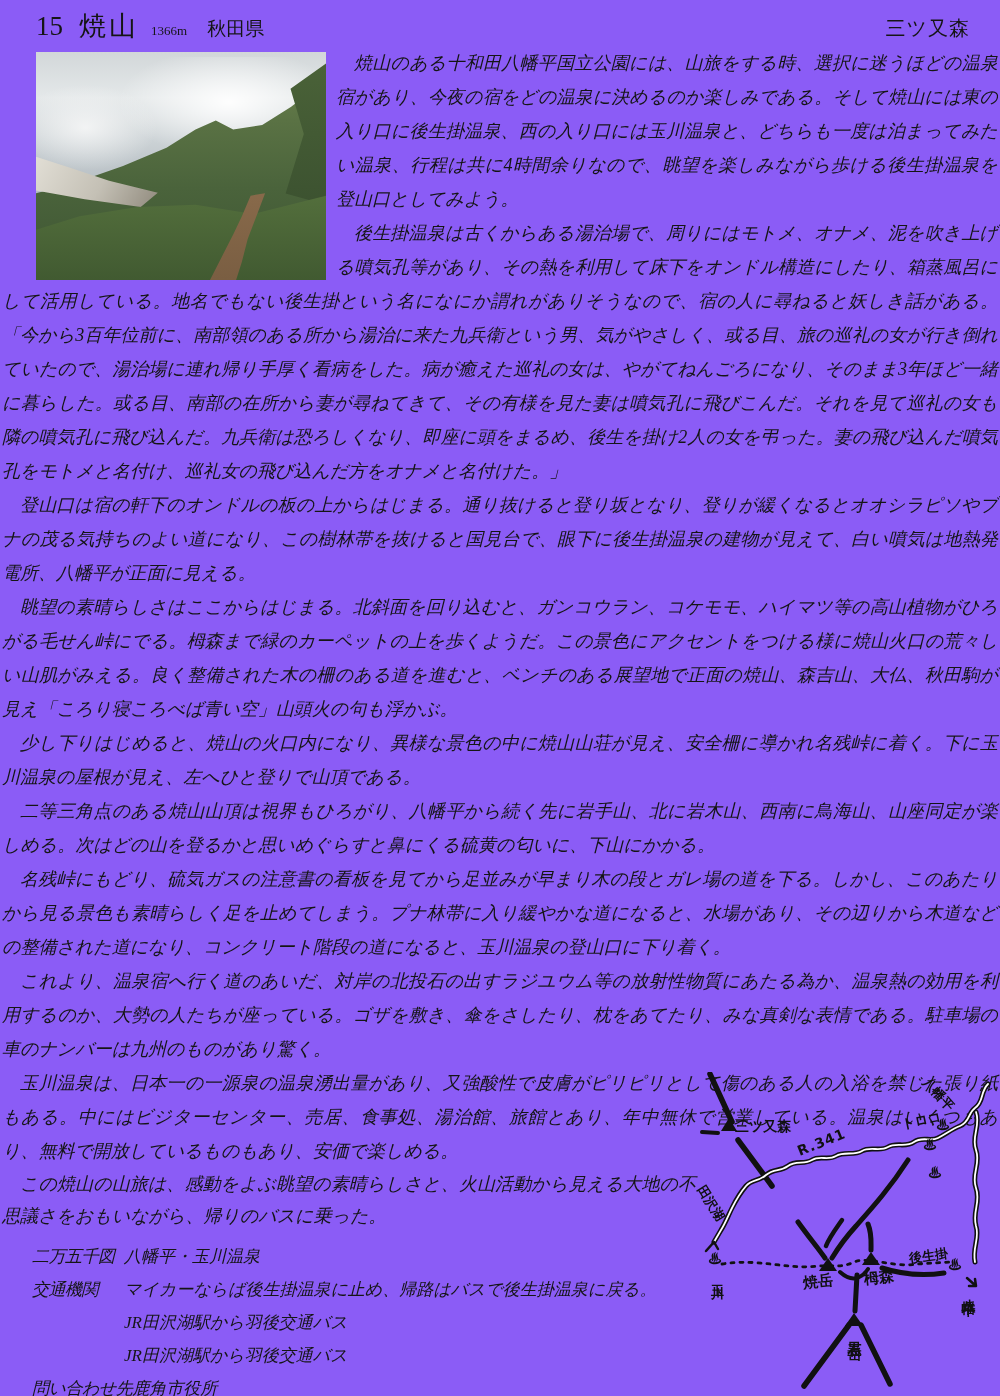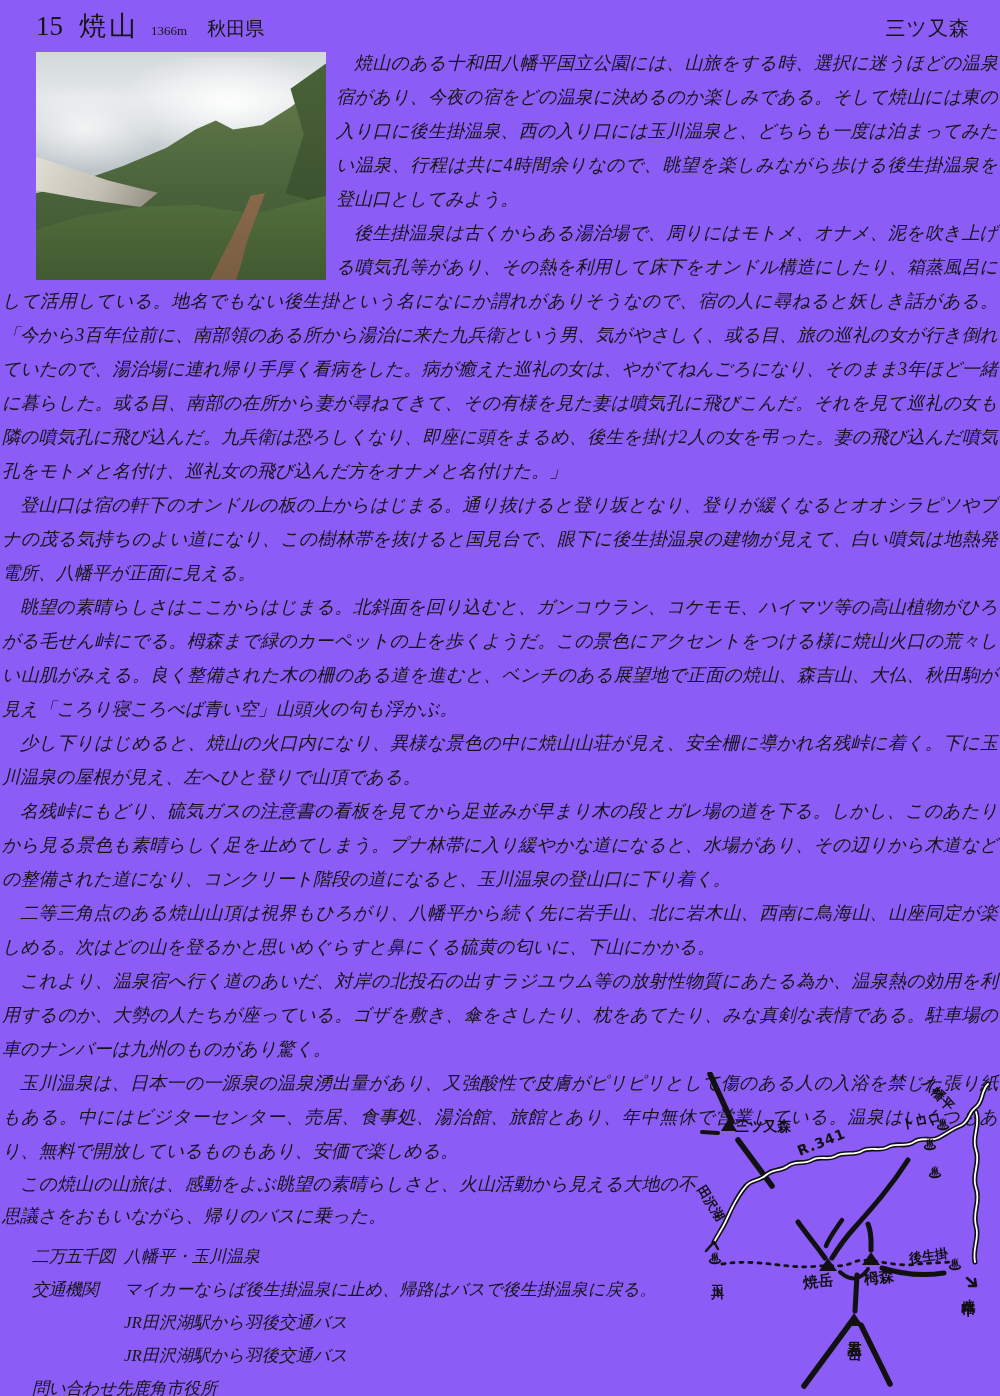--- a/index.html
+++ b/index.html
@@ -81,22 +81,22 @@
       <div class="layer ph-rock"></div>
       <div class="layer ph-bush"></div>
       <div class="layer ph-fg"></div>
       <div class="layer ph-trail"></div>
     </div>
     <p>焼山のある十和田八幡平国立公園には、山旅をする時、選択に迷うほどの温泉宿があり、今夜の宿をどの温泉に決めるのか楽しみである。そして焼山には東の入り口に後生掛温泉、西の入り口には玉川温泉と、どちらも一度は泊まってみたい温泉、行程は共に4時間余りなので、眺望を楽しみながら歩ける後生掛温泉を登山口としてみよう。</p>
     <p>後生掛温泉は古くからある湯治場で、周りにはモトメ、オナメ、泥を吹き上げる噴気孔等があり、その熱を利用して床下をオンドル構造にしたり、箱蒸風呂にして活用している。地名でもない後生掛という名になにか謂れがありそうなので、宿の人に尋ねると妖しき話がある。「今から3百年位前に、南部領のある所から湯治に来た九兵衛という男、気がやさしく、或る目、旅の巡礼の女が行き倒れていたので、湯治場に連れ帰り手厚く看病をした。病が癒えた巡礼の女は、やがてねんごろになり、そのまま3年ほど一緒に暮らした。或る目、南部の在所から妻が尋ねてきて、その有様を見た妻は噴気孔に飛びこんだ。それを見て巡礼の女も隣の噴気孔に飛び込んだ。九兵衛は恐ろしくなり、即座に頭をまるめ、後生を掛け2人の女を弔った。妻の飛び込んだ噴気孔をモトメと名付け、巡礼女の飛び込んだ方をオナメと名付けた。」</p>
     <p>登山口は宿の軒下のオンドルの板の上からはじまる。通り抜けると登り坂となり、登りが緩くなるとオオシラピソやブナの茂る気持ちのよい道になり、この樹林帯を抜けると国見台で、眼下に後生掛温泉の建物が見えて、白い噴気は地熱発電所、八幡平が正面に見える。</p>
     <p>眺望の素晴らしさはここからはじまる。北斜面を回り込むと、ガンコウラン、コケモモ、ハイマツ等の高山植物がひろがる毛せん峠にでる。栂森まで緑のカーペットの上を歩くようだ。この景色にアクセントをつける様に焼山火口の荒々しい山肌がみえる。良く整備された木の柵のある道を進むと、ベンチのある展望地で正面の焼山、森吉山、大仏、秋田駒が見え「ころり寝ころべば青い空」山頭火の句も浮かぶ。</p>
     <p>少し下りはじめると、焼山の火口内になり、異様な景色の中に焼山山荘が見え、安全柵に導かれ名残峠に着く。下に玉川温泉の屋根が見え、左へひと登りで山頂である。</p>
+    <p>二等三角点のある焼山山頂は視界もひろがり、八幡平から続く先に岩手山、北に岩木山、西南に鳥海山、山座同定が楽しめる。次はどの山を登るかと思いめぐらすと鼻にくる硫黄の匂いに、下山にかかる。</p>
     <p>名残峠にもどり、硫気ガスの注意書の看板を見てから足並みが早まり木の段とガレ場の道を下る。しかし、このあたりから見る景色も素晴らしく足を止めてしまう。プナ林帯に入り緩やかな道になると、水場があり、その辺りから木道などの整備された道になり、コンクリート階段の道になると、玉川温泉の登山口に下り着く。</p>
-    <p>二等三角点のある焼山山頂は視界もひろがり、八幡平から続く先に岩手山、北に岩木山、西南に鳥海山、山座同定が楽しめる。次はどの山を登るかと思いめぐらすと鼻にくる硫黄の匂いに、下山にかかる。</p>
     <p>これより、温泉宿へ行く道のあいだ、対岸の北投石の出すラジユウム等の放射性物質にあたる為か、温泉熱の効用を利用するのか、大勢の人たちが座っている。ゴザを敷き、傘をさしたり、枕をあてたり、みな真剣な表情である。駐車場の車のナンバーは九州のものがあり驚く。</p>
     <p>玉川温泉は、日本一の一源泉の温泉湧出量があり、又強酸性で皮膚がピリピリとして傷のある人の入浴を禁じた張り紙もある。中にはビジターセンター、売居、食事処、湯治館、旅館とあり、年中無休で営業している。温泉はいくつもあり、無料で開放しているものもあり、安価で楽しめる。</p>
 
     <div class="bottom">
       <p>この焼山の山旅は、感動をよぶ眺望の素晴らしさと、火山活動から見える大地の不思議さをおもいながら、帰りのバスに乗った。</p>
       <div class="info">
         <div class="info-row">
           <span class="info-label">二万五千図</span>
           <span class="info-value">八幡平・玉川温泉</span>
         </div>

